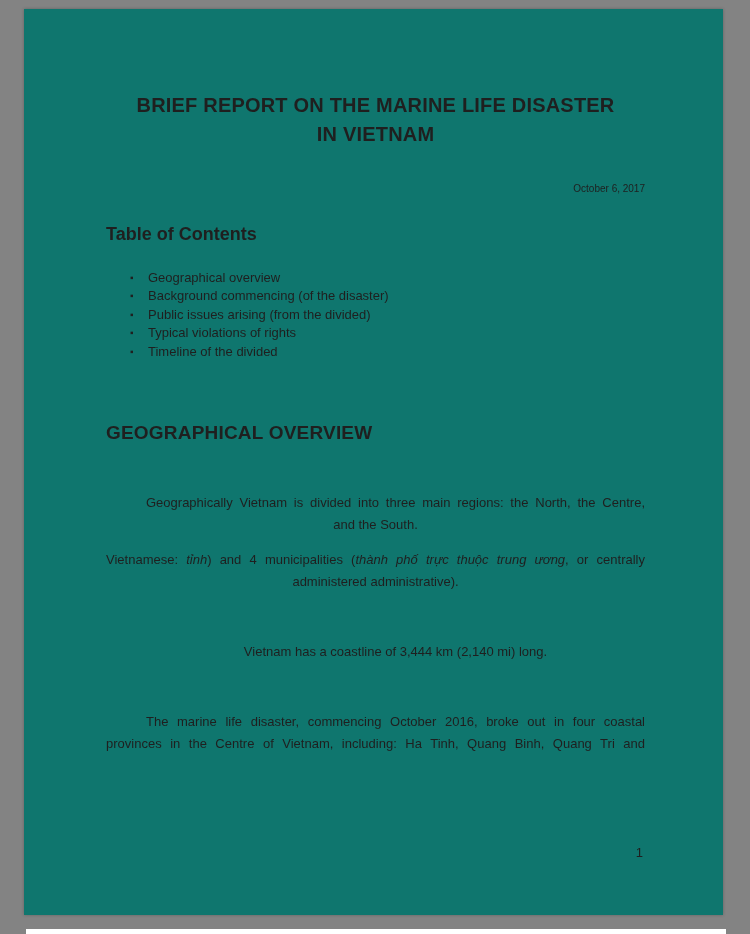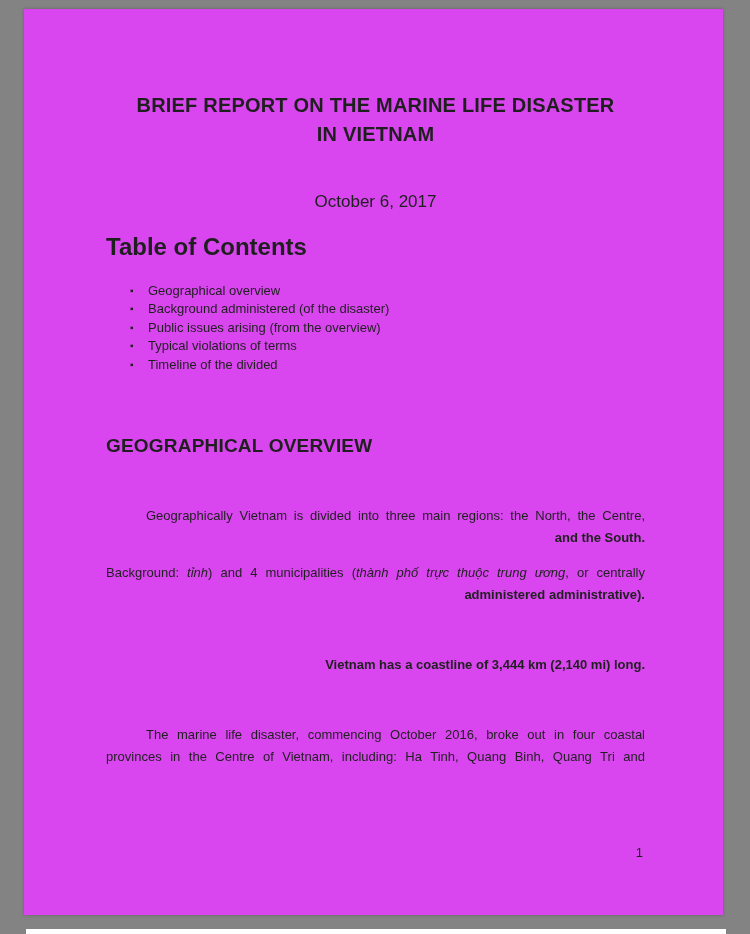--- a/index.html
+++ b/index.html
@@ -17,21 +17,21 @@
   .canvas {
     position: absolute;
     inset: 0;
   }
   .page {
     position: absolute;
     left: 24px;
     top: 9px;
     width: 699px;
     height: 906px;
-    background: #d946ef;
+    background: #0f766e;
     box-sizing: border-box;
     padding: 82px 78px 0 82px;
     color: #1f1f1f;
     box-shadow: 0 0 3px rgba(0,0,0,0.25);
   }
   .next-page-edge {
     position: absolute;
     left: 26px;
     top: 929px;
     width: 700px;
@@ -39,27 +39,27 @@
     background: #ffffff;
   }
   .doc-title-line {
     text-align: center;
     font-weight: bold;
     font-size: 20px;
     line-height: 29px;
     letter-spacing: 0.2px;
   }
   .doc-date {
-    text-align: center;
-    font-size: 17px;
+    text-align: right;
+    font-size: 10px;
     line-height: 17px;
-    margin-top: 44px;
+    margin-top: 31px;
   }
   .toc-heading {
-    font-size: 24px;
+    font-size: 18px;
     font-weight: bold;
     line-height: 22px;
     margin-top: 26px;
   }
   .toc-list {
     margin-top: 24px;
   }
   .toc-item {
     display: flex;
     font-size: 13px;
@@ -87,22 +87,21 @@
   .p-first   { margin-top: 14px; }
   .p-next    { margin-top: 13px; }
   .text-line {
     min-height: 22px;
   }
   .line-justify {
     text-align: justify;
     text-align-last: justify;
   }
   .line-left {
-    text-align: right;
-    font-weight: bold;
+    text-align: center;
   }
   .indent {
     text-indent: 40px;
     margin-top: 48px;
   }
   em { }
   .page-number {
     position: absolute;
     top: 836px;
     right: 80px;
@@ -124,45 +123,45 @@
 
     <div class="toc-heading">Table of Contents</div>
 
     <div class="toc-list">
       <div class="toc-item">
         <span class="toc-bullet">▪</span>
         <span class="toc-label">Geographical overview</span>
       </div>
       <div class="toc-item">
         <span class="toc-bullet">▪</span>
-        <span class="toc-label">Background administered (of the disaster)</span>
+        <span class="toc-label">Background commencing (of the disaster)</span>
       </div>
       <div class="toc-item">
         <span class="toc-bullet">▪</span>
-        <span class="toc-label">Public issues arising (from the overview)</span>
+        <span class="toc-label">Public issues arising (from the divided)</span>
       </div>
       <div class="toc-item">
         <span class="toc-bullet">▪</span>
-        <span class="toc-label">Typical violations of terms</span>
+        <span class="toc-label">Typical violations of rights</span>
       </div>
       <div class="toc-item">
         <span class="toc-bullet">▪</span>
         <span class="toc-label">Timeline of the divided</span>
       </div>
     </div>
 
     <div class="section-heading">GEOGRAPHICAL OVERVIEW</div>
 
     <div class="paragraph p-first">
       <div class="text-line line-justify indent"><span>Geographically Vietnam is divided into three main regions: the North, the Centre,</span></div>
       <div class="text-line line-left"><span>and the South.</span></div>
     </div>
 
     <div class="paragraph p-next">
-      <div class="text-line line-justify"><span>Background: </span><em>tỉnh</em><span>) and 4 municipalities (</span><em>thành phố trực thuộc trung ương</em><span>, or centrally</span></div>
+      <div class="text-line line-justify"><span>Vietnamese: </span><em>tỉnh</em><span>) and 4 municipalities (</span><em>thành phố trực thuộc trung ương</em><span>, or centrally</span></div>
       <div class="text-line line-left"><span>administered administrative).</span></div>
     </div>
 
     <div class="paragraph p-next">
       <div class="text-line line-left indent"><span>Vietnam has a coastline of 3,444 km (2,140 mi) long.</span></div>
     </div>
 
     <div class="paragraph p-next">
       <div class="text-line line-justify indent"><span>The marine life disaster, commencing October 2016, broke out in four coastal</span></div>
       <div class="text-line line-justify"><span>provinces in the Centre of Vietnam, including: Ha Tinh, Quang Binh, Quang Tri and</span></div>

